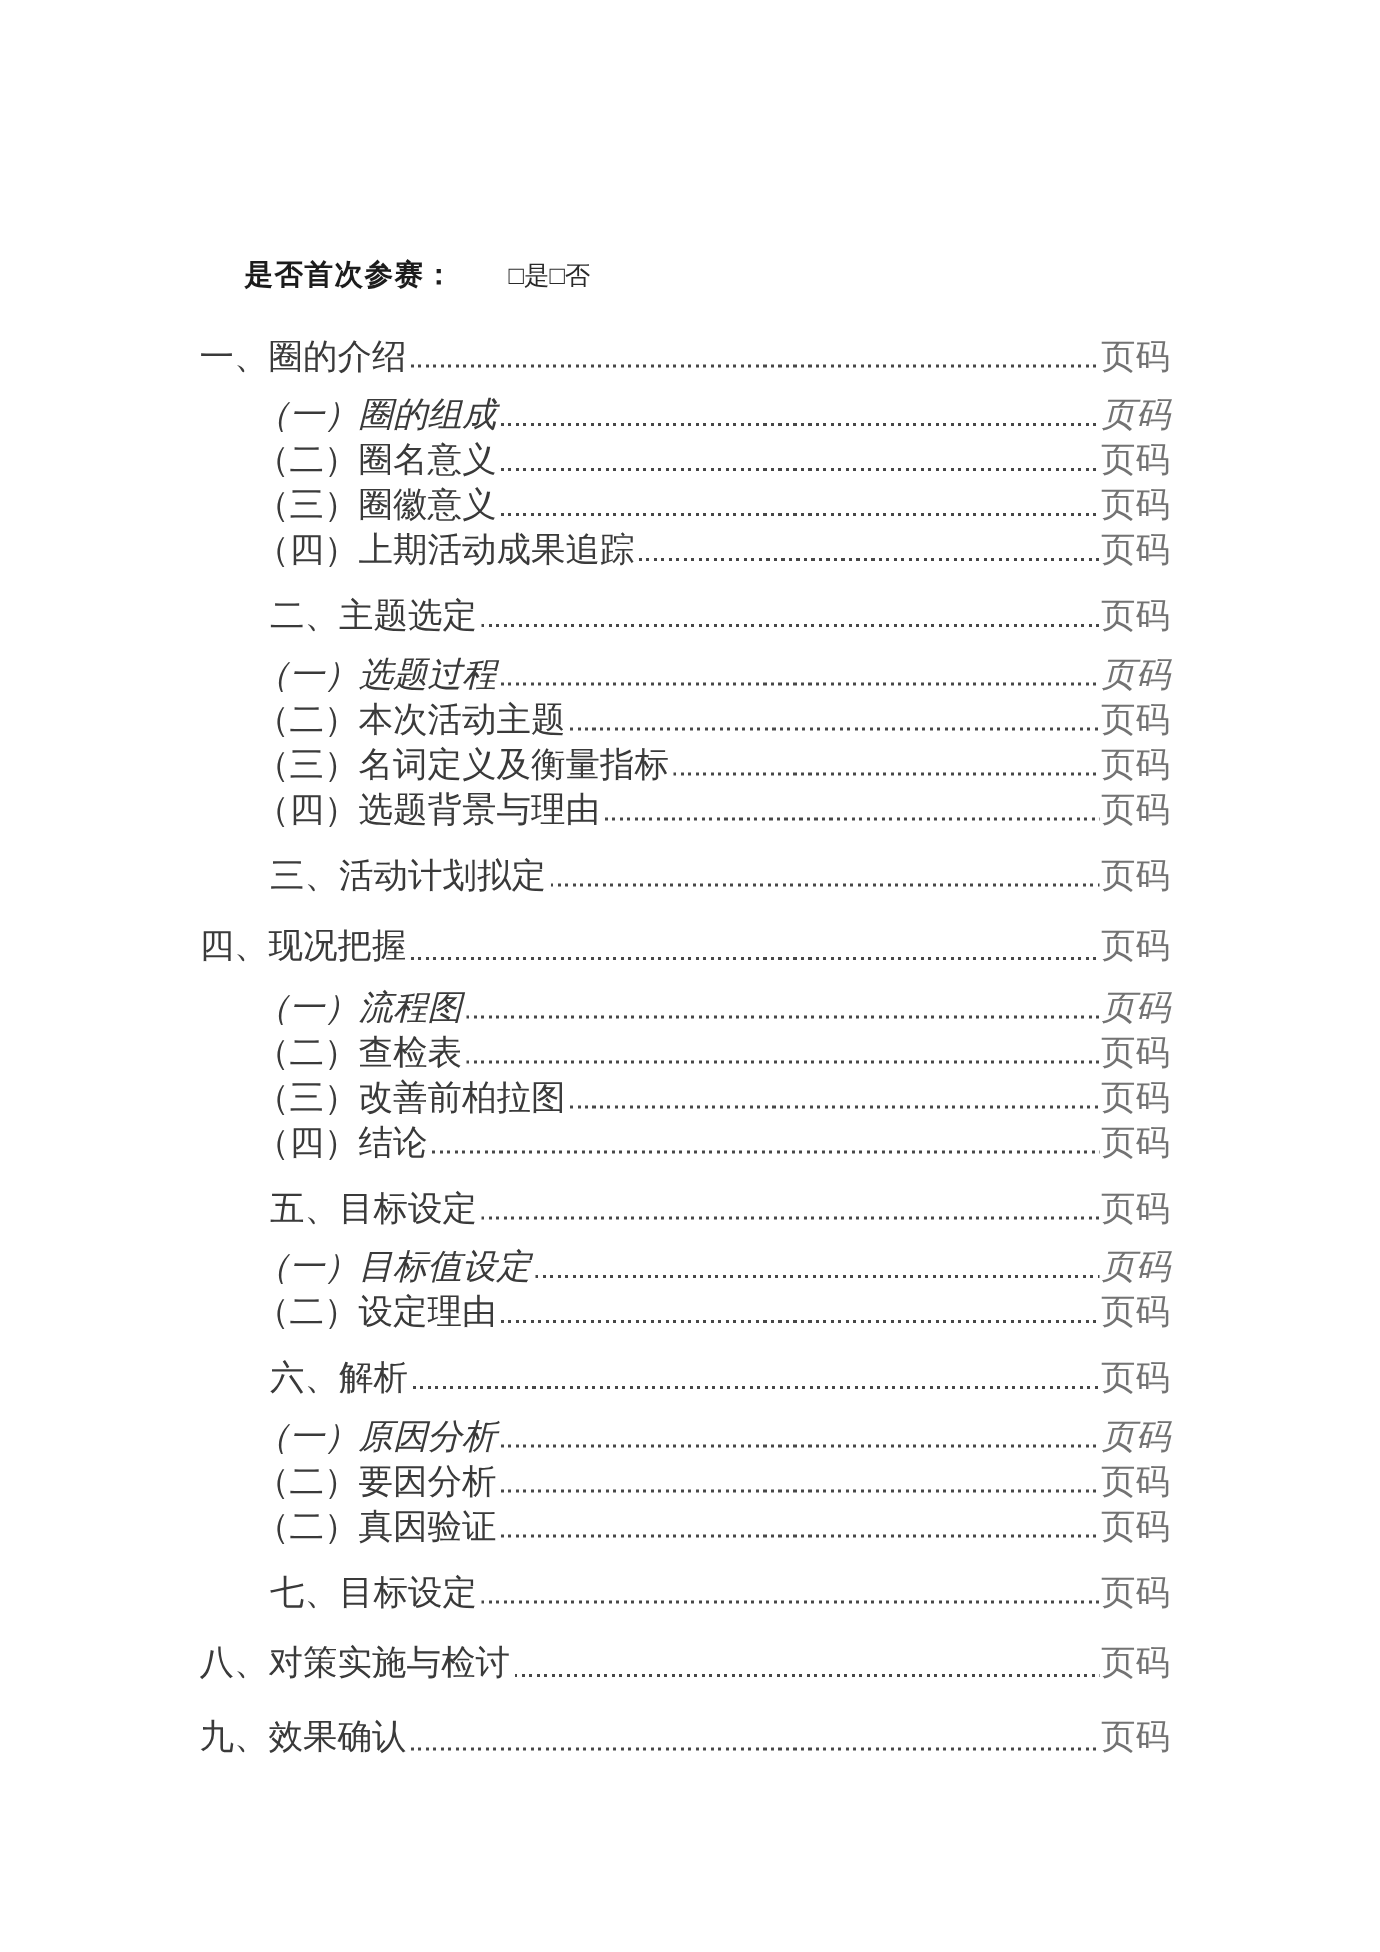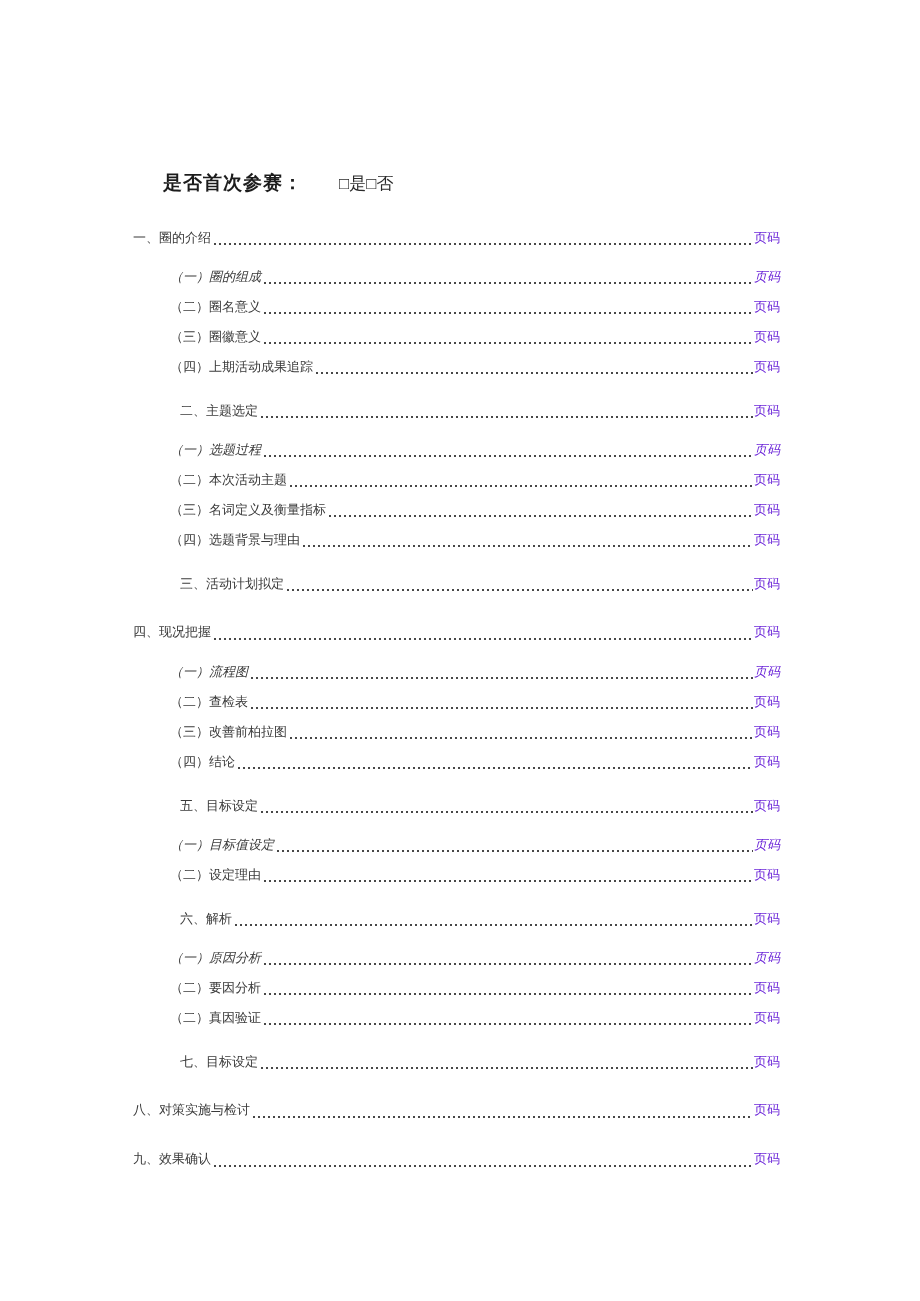--- a/index.html
+++ b/index.html
@@ -36,21 +36,21 @@
     color: #2a2a2a;
     margin-left: 2px;
     padding-left: 34px;
   }
   
   .toc { width: 100%; }
   .toc-row {
     display: flex;
     flex-direction: row;
     line-height: 21px;
-    font-size: 13px;
+    font-size: 23px;
     white-space: nowrap;
     align-items: center;
   }
   .toc-row.sub { padding-left: 37px; }
   
   .toc-row.sub  + .toc-row.sub  { margin-top: 9px; }
   .toc-row.main + .toc-row.sub  { margin-top: 18px; font-style: italic; }
   .toc-row.sub  + .toc-row.main { margin-top: 23px; margin-left: 47px; }
   .toc-row.main + .toc-row.main { margin-top: 28px; font-family: Liberation Mono, monospace; }
   .toc-label {
@@ -59,21 +59,21 @@
   }
   .toc-leader {
     flex: 1 1 auto;
     align-self: flex-end;
     height: 2px;
     margin: 0 1px 3px 3px;
     background-image: repeating-linear-gradient(to right, #474747 0 2px, transparent 2px 5px);
   }
   .toc-page {
     flex: 0 0 auto;
-    color: #6d28d9;
+    color: #737373;
   }
 </style>
 </head>
 <body>
 
 <div class="page">
 
   <div class="doc-header">
     <span class="question">是否首次参赛：</span><span class="options">□是□否</span>
   </div>

